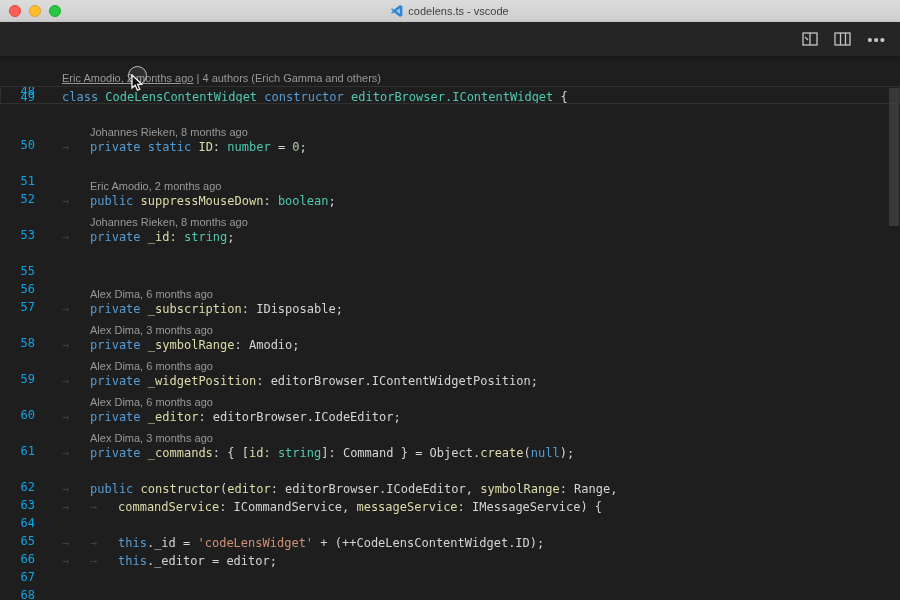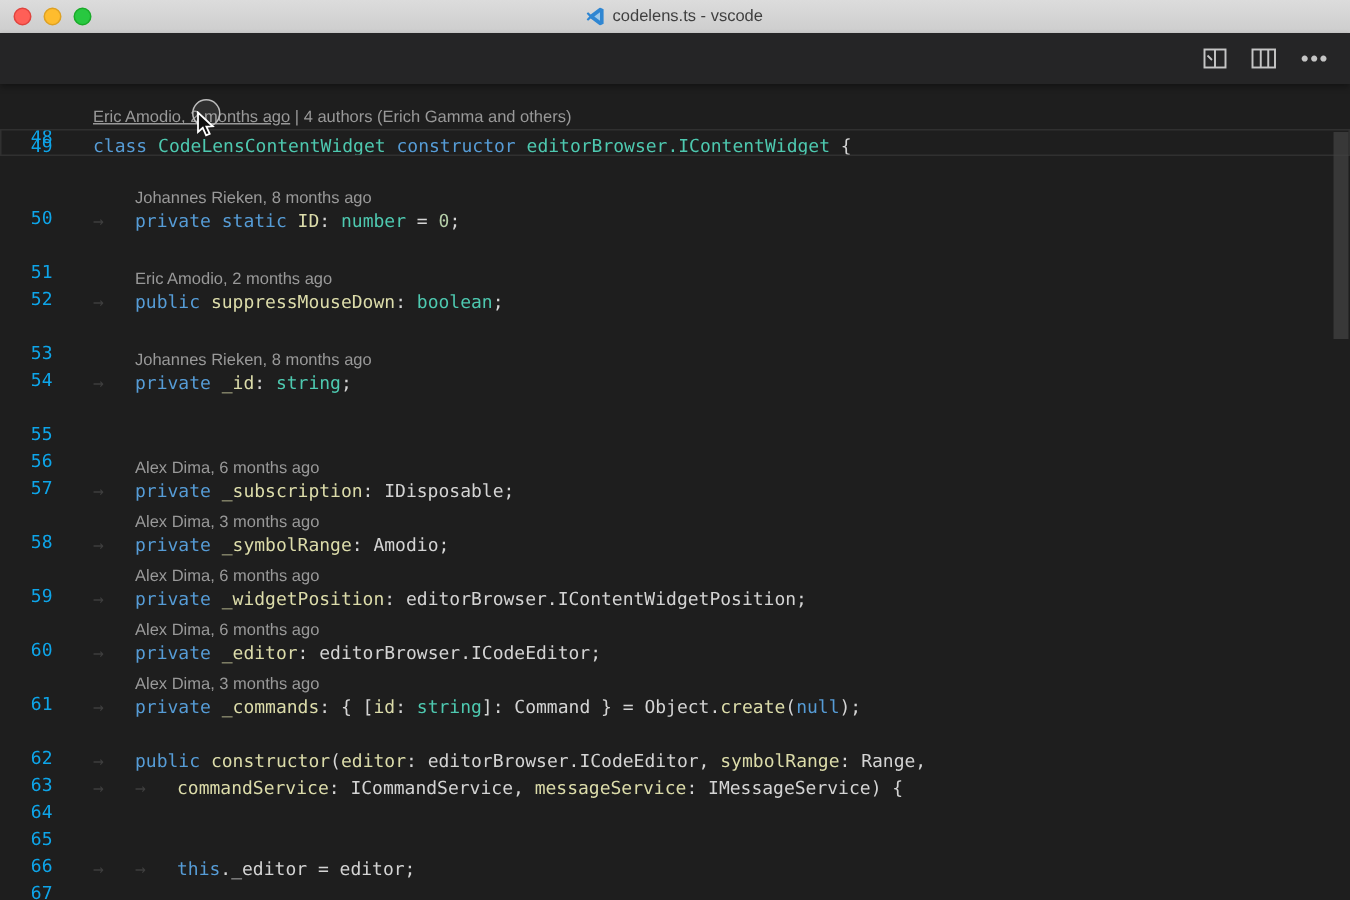--- a/index.html
+++ b/index.html
@@ -99,40 +99,39 @@
     <div class="rows">
         <div class="row"><div class="num">48</div><div class="content"></div></div>
         <div class="row"><div class="num"></div><div class="content lens"><span class="lens-link underline">Eric Amodio, 2 months ago</span><span> | </span><span class="lens-link">4 authors (Erich Gamma and others)</span></div></div>
         <div class="row current"><div class="num">49</div><div class="content"><span class="tok-kw">class</span><span class="tok-pl"> </span><span class="tok-typ">CodeLensContentWidget</span><span class="tok-pl"> </span><span class="tok-kw">constructor</span><span class="tok-pl"> </span><span class="tok-typ">editorBrowser.IContentWidget</span><span class="tok-pl"> {</span></div></div>
         <div class="row"><div class="num">50</div><div class="content"></div></div>
         <div class="row"><div class="num"></div><div class="content lens" style="padding-left: 44px;"><span class="lens-link">Johannes Rieken, 8 months ago</span></div></div>
         <div class="row"><div class="num">51</div><div class="content"><span class="tab-ws">→</span><span class="tok-kw">private</span><span class="tok-pl"> </span><span class="tok-kw">static</span><span class="tok-pl"> </span><span class="tok-prop">ID</span><span class="tok-pl">: </span><span class="tok-typ">number</span><span class="tok-pl"> = </span><span class="tok-num">0</span><span class="tok-pl">;</span></div></div>
         <div class="row"><div class="num">52</div><div class="content"></div></div>
         <div class="row"><div class="num"></div><div class="content lens" style="padding-left: 44px;"><span class="lens-link">Eric Amodio, 2 months ago</span></div></div>
         <div class="row"><div class="num">53</div><div class="content"><span class="tab-ws">→</span><span class="tok-kw">public</span><span class="tok-pl"> </span><span class="tok-prop">suppressMouseDown</span><span class="tok-pl">: </span><span class="tok-typ">boolean</span><span class="tok-pl">;</span></div></div>
-        <div class="row"><div class="num">54</div><div class="content"></div></div>
         <div class="row"><div class="num"></div><div class="content lens" style="padding-left: 44px;"><span class="lens-link">Johannes Rieken, 8 months ago</span></div></div>
         <div class="row"><div class="num">55</div><div class="content"><span class="tab-ws">→</span><span class="tok-kw">private</span><span class="tok-pl"> </span><span class="tok-prop">_id</span><span class="tok-pl">: </span><span class="tok-typ">string</span><span class="tok-pl">;</span></div></div>
         <div class="row"><div class="num">56</div><div class="content"></div></div>
         <div class="row"><div class="num">57</div></div>
         <div class="row"><div class="num"></div><div class="content lens" style="padding-left: 44px;"><span class="lens-link">Alex Dima, 6 months ago</span></div></div>
         <div class="row"><div class="num">58</div><div class="content"><span class="tab-ws">→</span><span class="tok-kw">private</span><span class="tok-pl"> </span><span class="tok-prop">_subscription</span><span class="tok-pl">: IDisposable;</span></div></div>
         <div class="row"><div class="num"></div><div class="content lens" style="padding-left: 44px;"><span class="lens-link">Alex Dima, 3 months ago</span></div></div>
         <div class="row"><div class="num">59</div><div class="content"><span class="tab-ws">→</span><span class="tok-kw">private</span><span class="tok-pl"> </span><span class="tok-prop">_symbolRange</span><span class="tok-pl">: Amodio;</span></div></div>
         <div class="row"><div class="num"></div><div class="content lens" style="padding-left: 44px;"><span class="lens-link">Alex Dima, 6 months ago</span></div></div>
         <div class="row"><div class="num">60</div><div class="content"><span class="tab-ws">→</span><span class="tok-kw">private</span><span class="tok-pl"> </span><span class="tok-prop">_widgetPosition</span><span class="tok-pl">: editorBrowser.IContentWidgetPosition;</span></div></div>
         <div class="row"><div class="num"></div><div class="content lens" style="padding-left: 44px;"><span class="lens-link">Alex Dima, 6 months ago</span></div></div>
         <div class="row"><div class="num">61</div><div class="content"><span class="tab-ws">→</span><span class="tok-kw">private</span><span class="tok-pl"> </span><span class="tok-prop">_editor</span><span class="tok-pl">: editorBrowser.ICodeEditor;</span></div></div>
         <div class="row"><div class="num"></div><div class="content lens" style="padding-left: 44px;"><span class="lens-link">Alex Dima, 3 months ago</span></div></div>
         <div class="row"><div class="num">62</div><div class="content"><span class="tab-ws">→</span><span class="tok-kw">private</span><span class="tok-pl"> </span><span class="tok-prop">_commands</span><span class="tok-pl">: { [</span><span class="tok-prop">id</span><span class="tok-pl">: </span><span class="tok-typ">string</span><span class="tok-pl">]: Command } = Object.</span><span class="tok-prop">create</span><span class="tok-pl">(</span><span class="tok-kw">null</span><span class="tok-pl">);</span></div></div>
         <div class="row"><div class="num">63</div><div class="content"></div></div>
         <div class="row"><div class="num">64</div><div class="content"><span class="tab-ws">→</span><span class="tok-kw">public</span><span class="tok-pl"> </span><span class="tok-prop">constructor</span><span class="tok-pl">(</span><span class="tok-prop">editor</span><span class="tok-pl">: editorBrowser.ICodeEditor, </span><span class="tok-prop">symbolRange</span><span class="tok-pl">: Range,</span></div></div>
         <div class="row"><div class="num">65</div><div class="content"><span class="tab-ws">→</span><span class="tab-ws">→</span><span class="tok-prop">commandService</span><span class="tok-pl">: ICommandService, </span><span class="tok-prop">messageService</span><span class="tok-pl">: IMessageService</span><span class="tok-pl">) {</span></div></div>
         <div class="row"><div class="num">66</div><div class="content"></div></div>
-        <div class="row"><div class="num">67</div></div>
+        <div class="row"><div class="num">67</div><div class="content"><span class="tab-ws">→</span><span class="tab-ws">→</span><span class="tok-kw">this</span><span class="tok-pl">._id = </span><span class="tok-str">'codeLensWidget'</span><span class="tok-pl"> + (++CodeLensContentWidget.ID);</span></div></div>
         <div class="row"><div class="num">68</div><div class="content"><span class="tab-ws">→</span><span class="tab-ws">→</span><span class="tok-kw">this</span><span class="tok-pl">._editor = editor;</span></div></div>
       </div>
     <div class="vscroll"></div>
   </div>
 
   <div class="click-circle"></div>
   <div class="mouse">
     <svg width="14" height="18" viewBox="0 0 14 18">
       <path d="M1,1 L1,14 L4.2,11.2 L6.4,16.2 L8.8,15.2 L6.6,10.4 L10.8,10.2 Z" fill="#111" stroke="#ffffff" stroke-width="1.2"></path>
     </svg>

